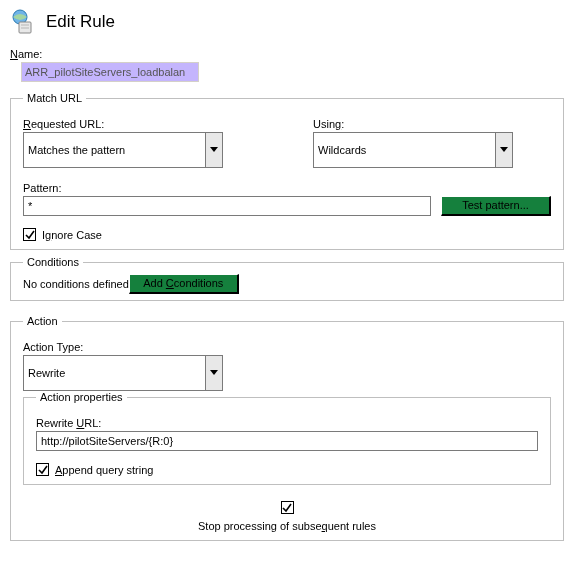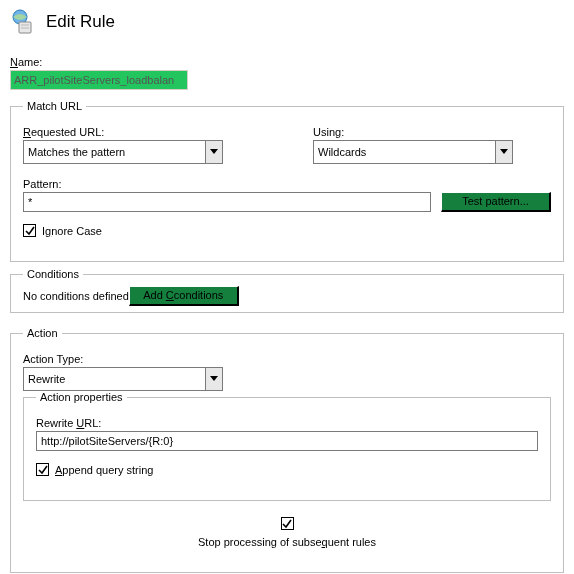--- a/index.html
+++ b/index.html
@@ -15,69 +15,70 @@
   }
   .page {
     padding: 8px 10px 0 10px;
     box-sizing: border-box;
     width: 574px;
   }
   .header {
     display: flex;
     align-items: center;
     gap: 8px;
-    margin-bottom: 20px;
+    margin-bottom: 12px;
   }
   .header-icon {
     width: 28px;
     height: 28px;
     display: flex;
     align-items: center;
     justify-content: center;
   }
   .title {
     font-size: 17px;
     font-weight: 400;
   }
   .label {
     display: block;
     margin-bottom: 2px;
   }
   .u { text-decoration: underline; }
   .name-field {
     width: 170px;
-    background: #22c55e;
+    background: #c4b5fd;
     border: 1px solid #d4d0c8;
     padding: 1px 3px;
     color: #555;
     height: 16px;
     line-height: 16px;
     box-sizing: content-box;
     font-family: inherit;
     font-size: 11px;
+    margin-left: 11px;
   }
   fieldset {
     border: 1px solid #bfbfbf;
     margin: 10px 0 0 0;
-    padding: 8px 12px 24px 12px;
+    padding: 8px 12px 8px 12px;
   }
   fieldset legend {
     padding: 0 4px;
     font-size: 11px;
     color: #000;
   }
   .row {
     display: flex;
     gap: 52px;
   }
   .col { flex: 1; }
   .combo {
     position: relative;
     width: 200px;
-    height: 24px;
+    height: 36px;
     border: 1px solid #7a7a7a;
     background: #fff;
     display: flex;
     align-items: center;
     box-sizing: border-box;
   }
   .combo-text {
     flex: 1;
     padding: 0 4px;
     white-space: nowrap;

